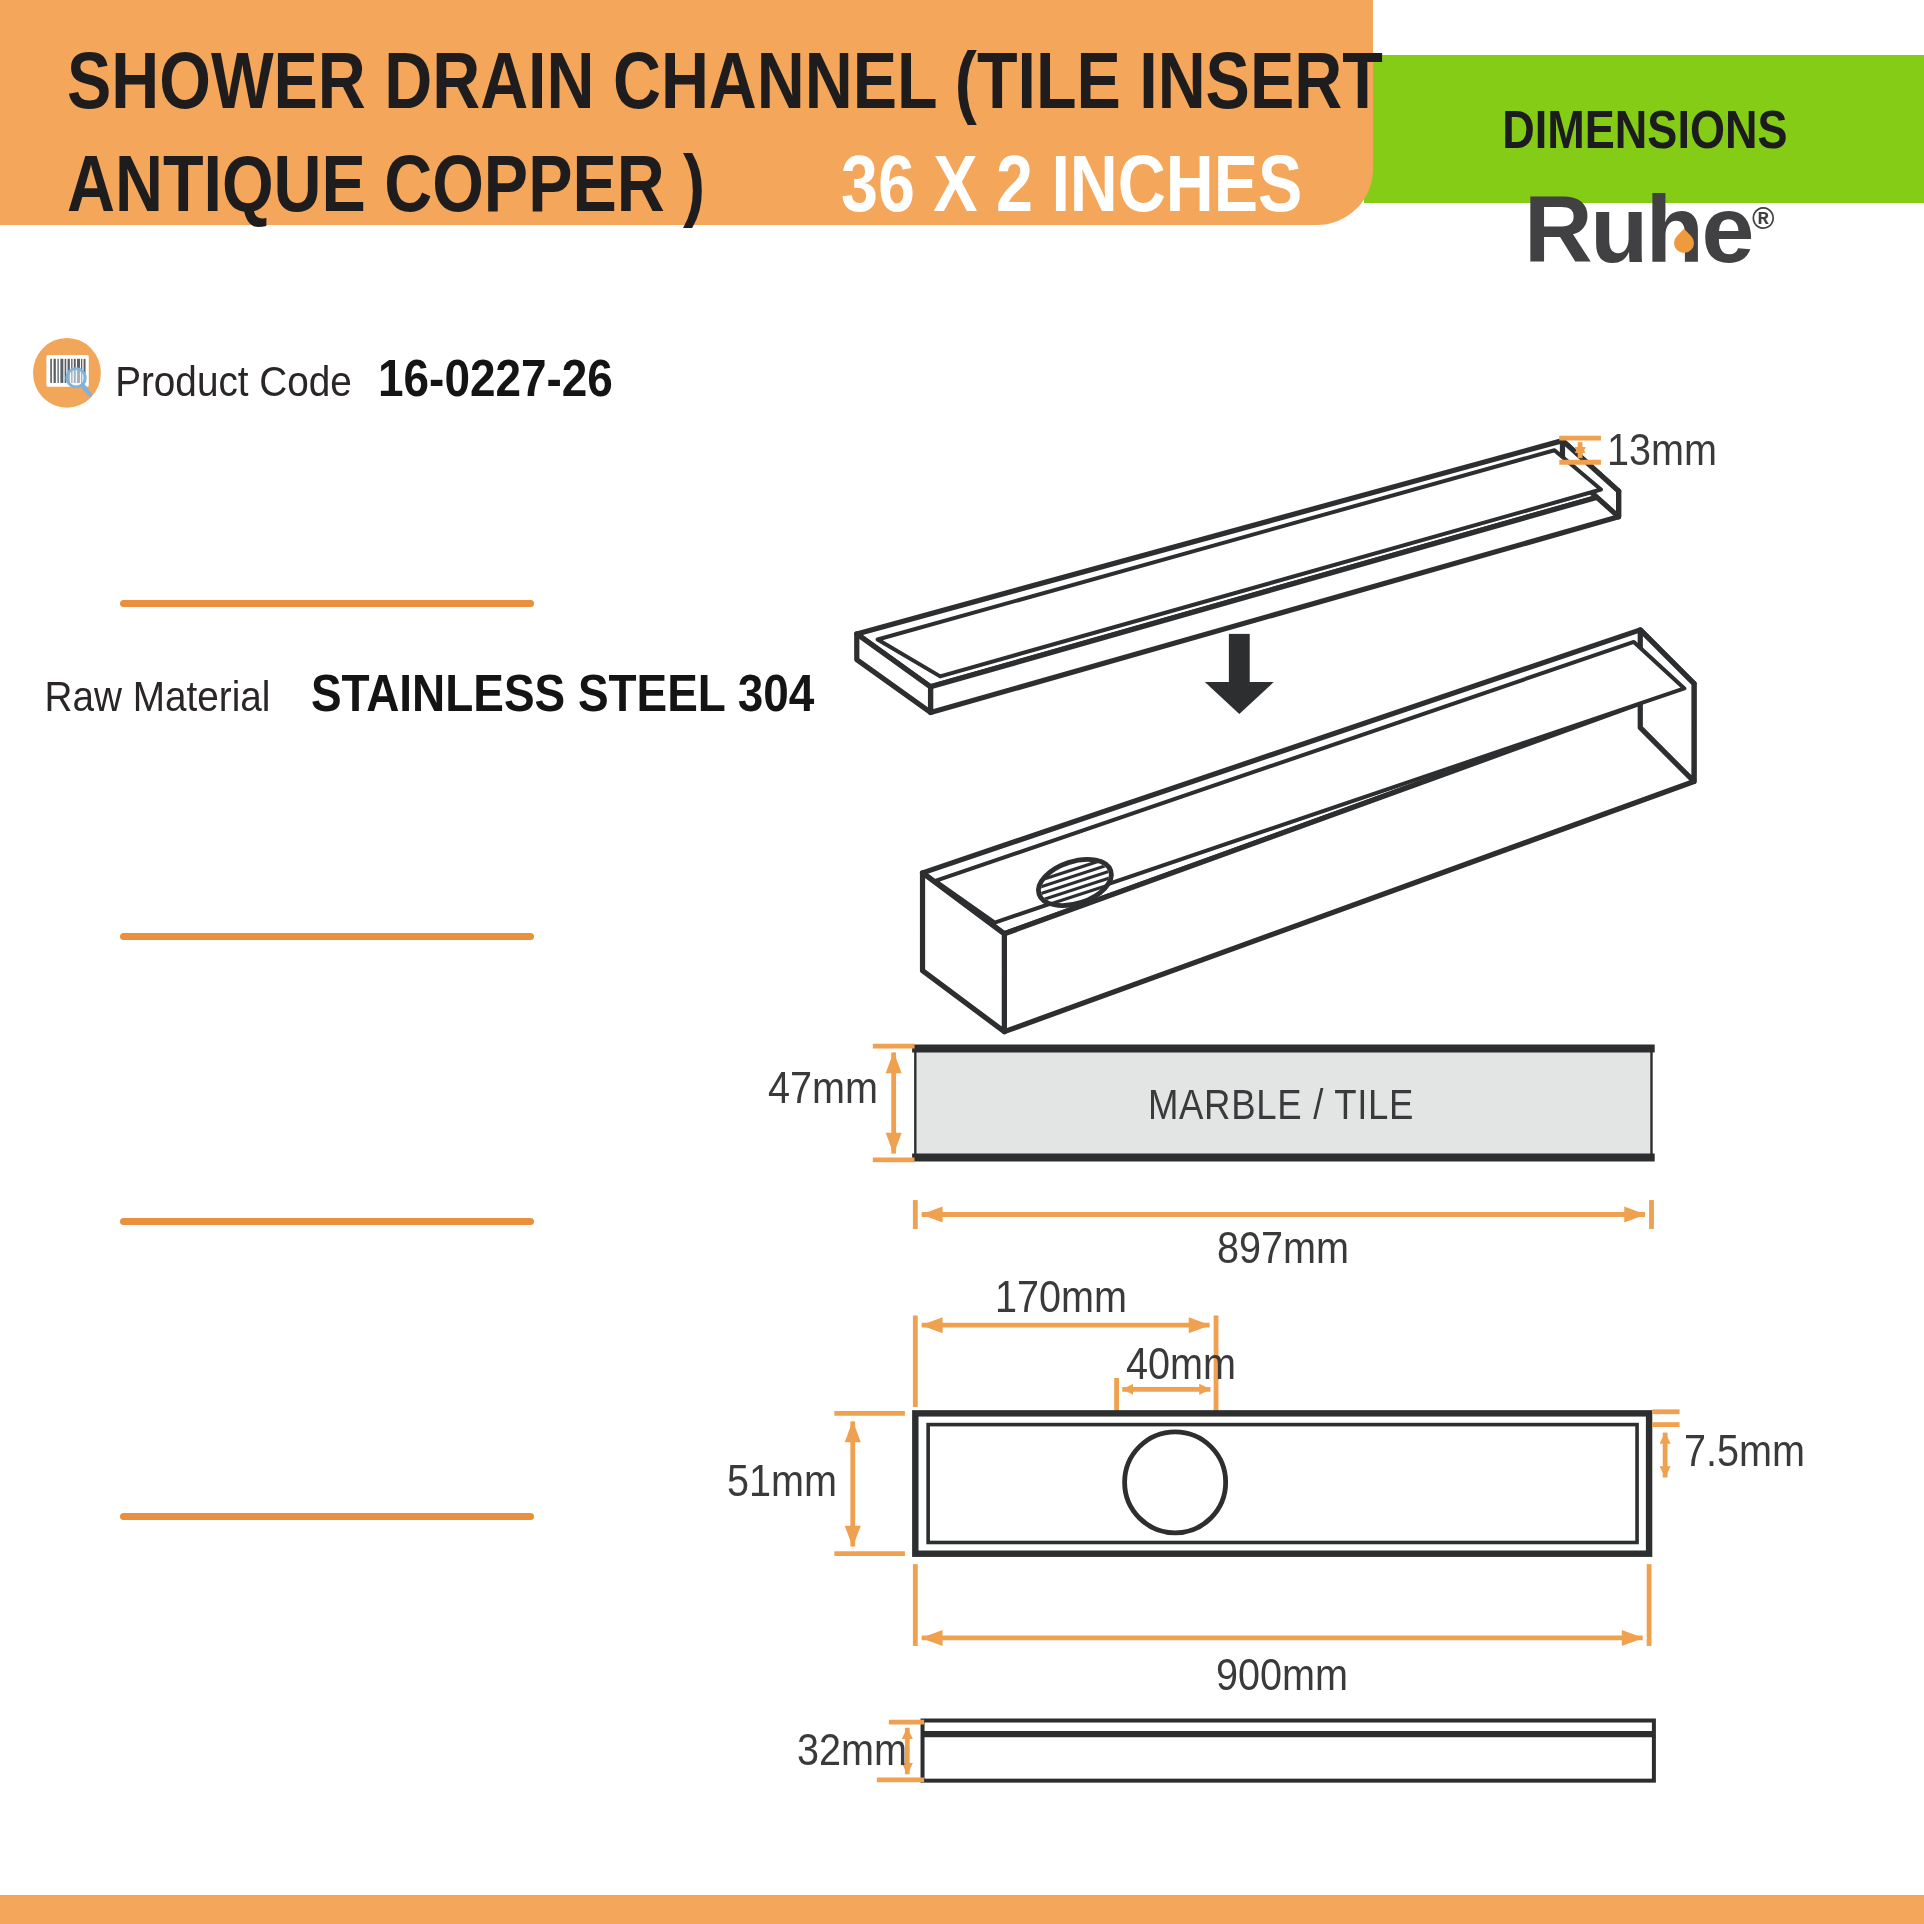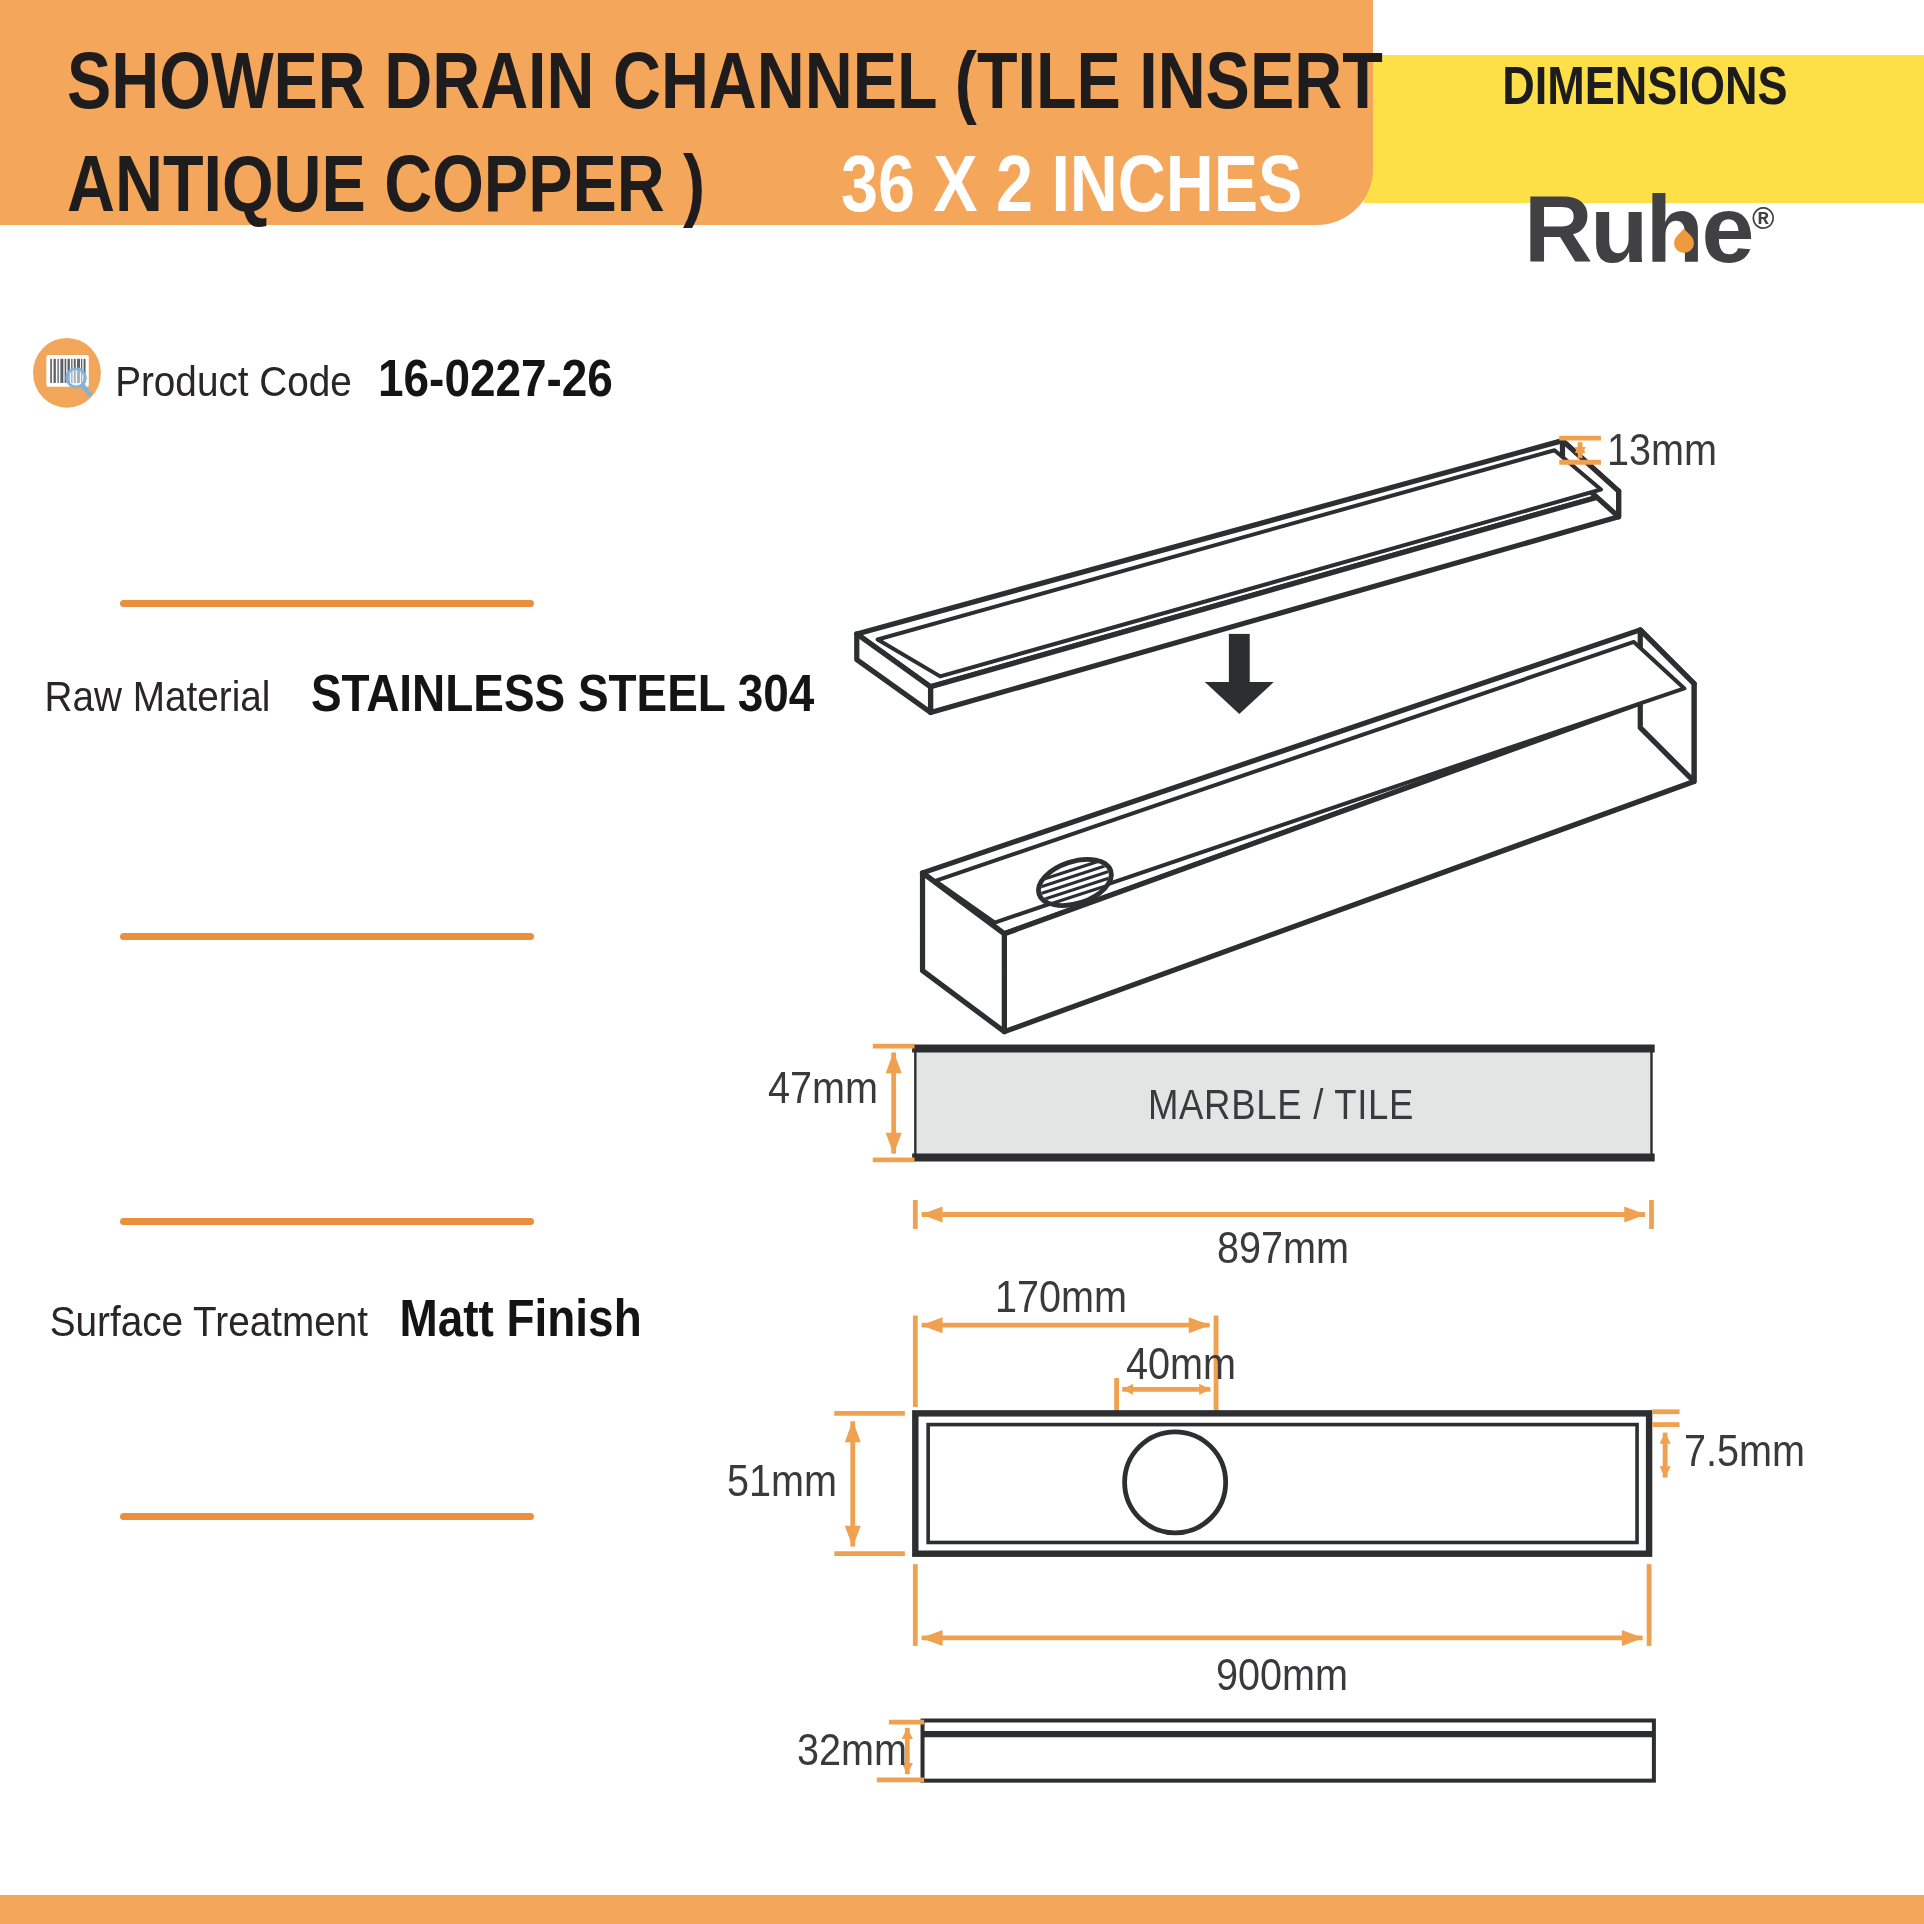--- a/index.html
+++ b/index.html
@@ -1,21 +1,21 @@
 <!DOCTYPE html>
 <html style="font-size:13px"><head>
 <meta charset="utf-8">
 <style>
   html,body{margin:0;padding:0;background:#ffffff;}
   .canvas{position:relative;width:1925px;height:1925px;background:#ffffff;overflow:hidden;
           font-family:"Liberation Sans","DejaVu Sans",sans-serif;}
 
   
-  .gray-bar{position:absolute;left:1364px;top:55px;width:561px;height:148px;background:#fde047;
-            display:flex;justify-content:center;}
+  .gray-bar{position:absolute;left:1364px;top:55px;width:561px;height:148px;background:#84cc16;
+            display:flex;align-items:center;justify-content:center;}
   .gray-bar span{font-size:53px;font-weight:bold;color:#1C1C1E;transform:scaleX(0.85);white-space:nowrap;}
   .header-orange{position:absolute;left:0;top:0;width:1373px;height:225px;background:#F4A65B;
                  border-bottom-right-radius:56px;text-decoration:underline;}
   .title-line{position:absolute;font-size:80px;font-weight:bold;color:#1E1C1D;white-space:nowrap;
               transform:scaleX(0.83);transform-origin:left center;}
   .title-line1{left:67px;top:35px;}
   .title-line2{left:67px;top:138px;}
   .title-size{position:absolute;left:841px;top:138px;font-size:80px;font-weight:bold;color:#ffffff;
               white-space:nowrap;transform:scaleX(0.83);transform-origin:left center;}
 
@@ -104,31 +104,20 @@
         <rect x="58" y="128" width="72" height="74" rx="7" fill="#EE8C95"></rect>
         <rect x="66" y="120" width="26" height="22" rx="4" fill="#ffffff"></rect>
         <rect x="100" y="186" width="15" height="16" fill="#ffffff"></rect>
       </g>
     </svg>
     <div class="spec-label">Raw Material</div>
     <div class="spec-value">STAINLESS STEEL 304</div>
   </div>
 
 
-  <div class="spec" style="top:1253px">
-    <svg width="184" height="120" viewBox="0 0 230 190">
-      <path d="M70,56 Q76,112 132,118 Q76,124 70,180 Q64,124 8,118 Q64,112 70,56 Z" fill="#F2A14E"></path>
-      <path d="M158,14 Q163,67 216,72 Q163,77 158,130 Q153,77 100,72 Q153,67 158,14 Z" fill="#F2A14E"></path>
-      <path d="M34,39 Q36,54 51,56 Q36,58 34,73 Q32,58 17,56 Q32,54 34,39 Z" fill="#2B3B52"></path>
-      <path d="M124,129 Q126,142 139,144 Q126,146 124,159 Q122,146 109,144 Q122,142 124,129 Z" fill="#2B3B52"></path>
-      <path d="M196,120 Q198,132 210,134 Q198,136 196,148 Q194,136 182,134 Q194,132 196,120 Z" fill="#2B3B52"></path>
-    </svg>
-    <div class="spec-label">Surface Treatment</div>
-    <div class="spec-value">Matt Finish</div>
-  </div>
 
 
   <div class="divider" style="top:600px"></div>
   <div class="divider" style="top:933px"></div>
   <div class="divider" style="top:1218px"></div>
   <div class="divider" style="top:1513px"></div>
 
   <svg class="diagram-svg" width="1203" height="1660" viewBox="900 330 1500 2070">
     <defs>
       <marker id="oa" markerUnits="userSpaceOnUse" markerWidth="30" markerHeight="22" refX="27" refY="11" orient="auto-start-reverse">

